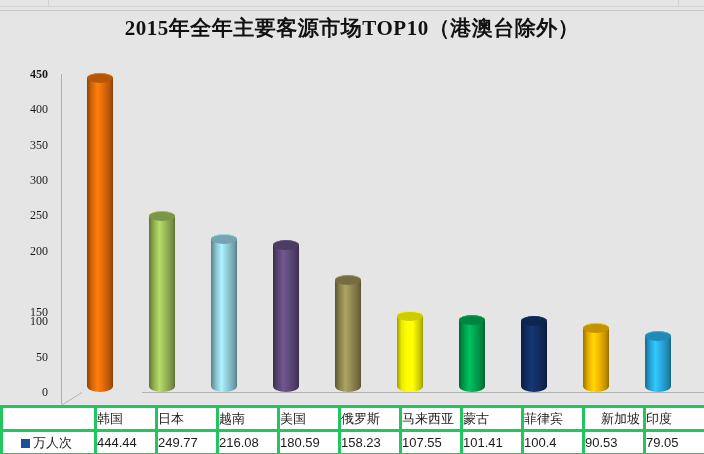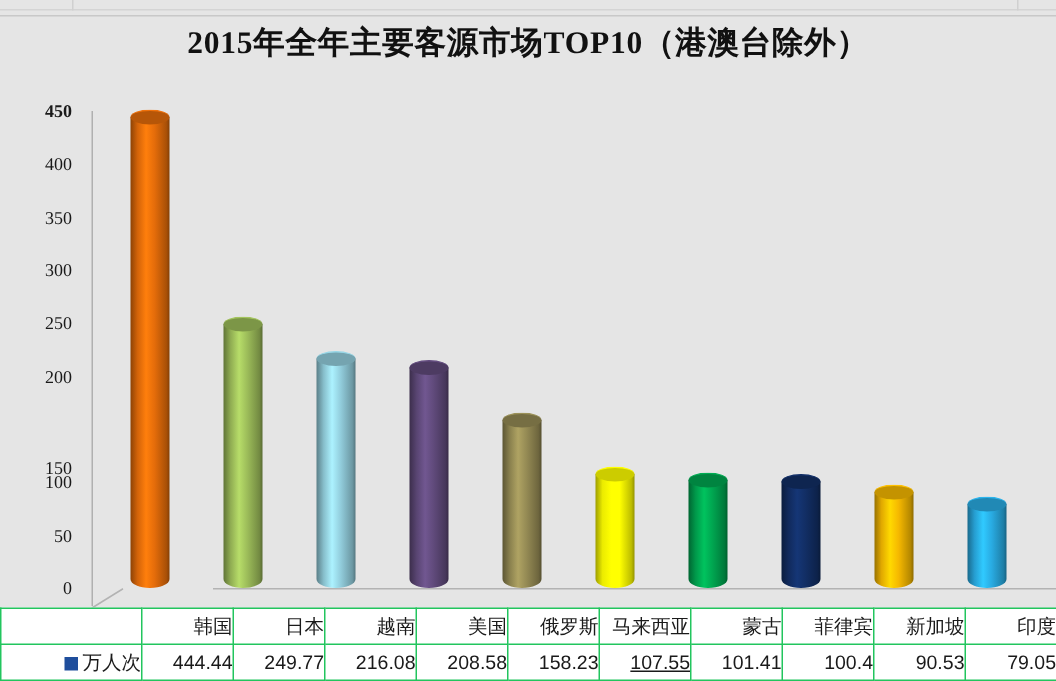--- a/index.html
+++ b/index.html
@@ -150,24 +150,24 @@
   
   #data-table {
     position: absolute;
     left: 0; top: 405px;
     width: 704px; height: 49px;
     border-collapse: collapse;
     table-layout: fixed;
     background: #ffffff;
   }
   #data-table td {
-    border: 1px solid #22c55e;
+    border: 3px solid #22c55e;
     font-size: 13px;
     color: #1a1a1a;
-    text-align: right;
+    text-align: left;
     padding: 0;
     height: 24px;
     font-family: "Liberation Sans", "DejaVu Sans", sans-serif;
     overflow: hidden;
     white-space: nowrap;
   }
   td.legend-cell {
     text-align: left;
     padding-left: 4px;
     border-left: none;
@@ -315,23 +315,23 @@
           <td class="cat-cell" style="width: 61px; padding-left: 16px;">新加坡</td>
           <td class="cat-cell" style="width: 61px;">印度</td>
         </tr>
       <tr>
         <td class="legend-cell" style="width:94px;padding-left:18px;">
           <span class="legend-marker"></span><span>万人次</span>
         </td>
       <td class="val-cell" style="width: 61px;">444.44</td>
           <td class="val-cell" style="width: 61px;">249.77</td>
           <td class="val-cell" style="width: 61px;">216.08</td>
-          <td class="val-cell" style="width: 61px;">208.58</td>
+          <td class="val-cell" style="width: 61px;">180.59</td>
           <td class="val-cell" style="width: 61px;">158.23</td>
-          <td class="val-cell" style="width: 61px; text-decoration: underline;">107.55</td>
+          <td class="val-cell" style="width: 61px;">107.55</td>
           <td class="val-cell" style="width: 61px;">101.41</td>
           <td class="val-cell" style="width: 61px;">100.4</td>
           <td class="val-cell" style="width: 61px;">90.53</td>
           <td class="val-cell" style="width: 61px;">79.05</td>
         </tr>
     </tbody>
   </table>
 
 </div>
 

